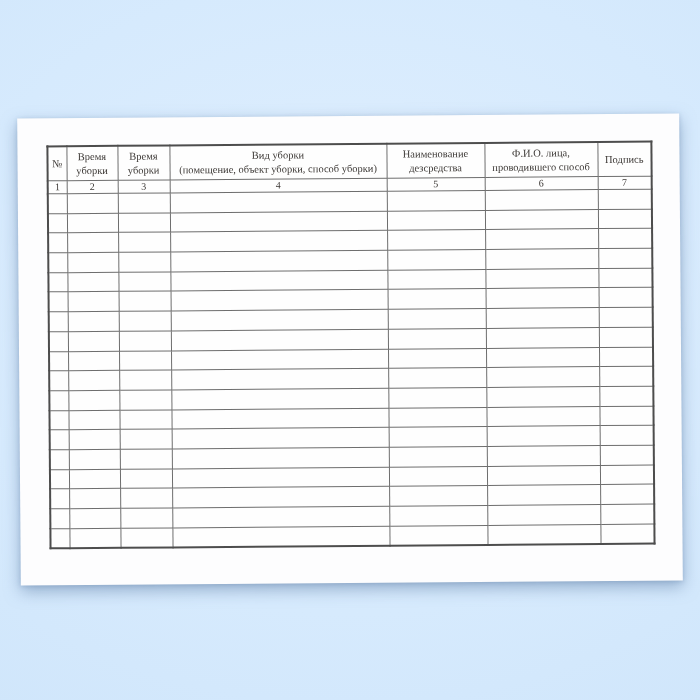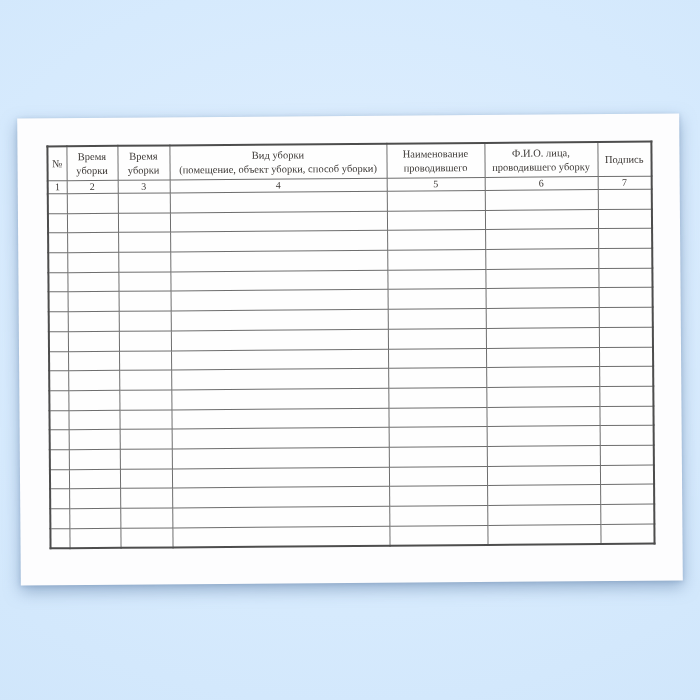--- a/index.html
+++ b/index.html
@@ -81,23 +81,23 @@
     <thead>
       <tr>
         <th>№</th>
         <th>Время
 уборки</th>
         <th>Время
 уборки</th>
         <th>Вид уборки
 (помещение, объект уборки, способ уборки)</th>
         <th>Наименование
-проводившего</th>
+дезсредства</th>
         <th>Ф.И.О. лица,
-проводившего уборку</th>
+проводившего способ</th>
         <th>Подпись</th>
       </tr>
       <tr class="numbering-row">
         <td>1</td>
         <td>2</td>
         <td>3</td>
         <td>4</td>
         <td>5</td>
         <td>6</td>
         <td>7</td>

